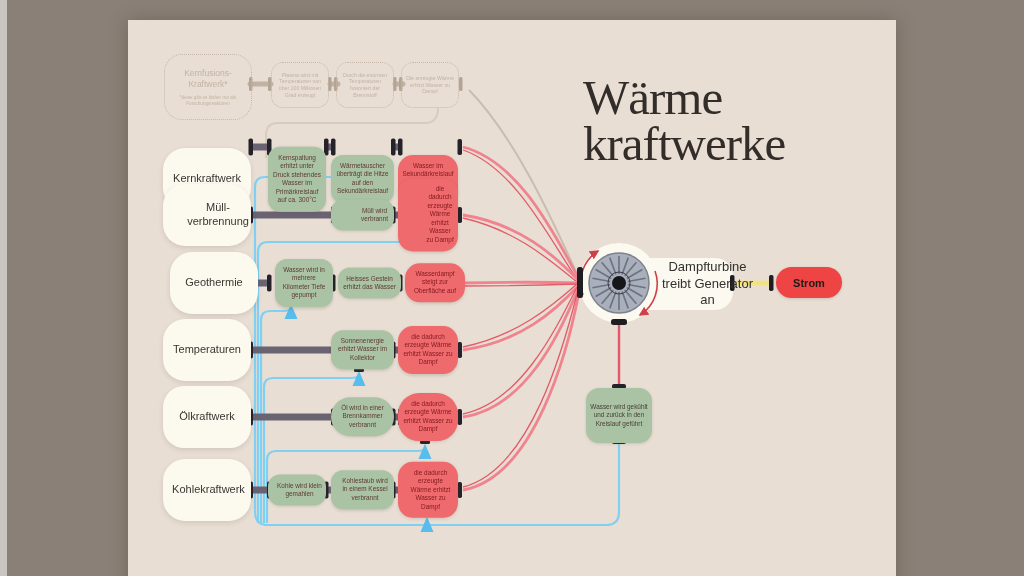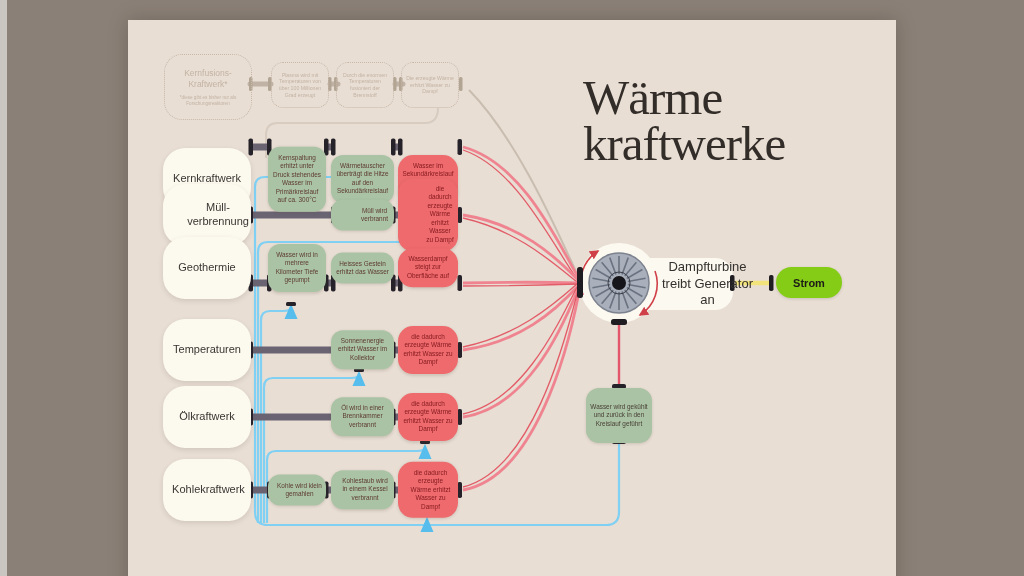--- a/index.html
+++ b/index.html
@@ -59,32 +59,32 @@
     border-radius:12px;display:flex;align-items:center;justify-content:center;
     text-align:center;font-size:6.4px;line-height:1.32;font-weight:500;
     padding:7px 4px;box-sizing:border-box;
     box-shadow:0 1px 3px rgba(90,70,55,.18);
   }
   .green{background:#a9c3a4;color:#5e3a32;}
   .red{background:#ee6a6c;color:#871c22;border-radius:15px;}
   .colA{left:140px;width:58px;}
   .colB{left:203px;width:63px;}
   .colC{left:270px;width:60px;}
-  .r1{top:111px;margin-top:48px;} .r2{top:195px;padding-left:28px;} .r3{top:248px;}
-  .r4{top:330px;} .r5{top:397px;} .r6{top:470px;padding-left:9px;}
+  .r1{top:111px;margin-top:48px;} .r2{top:195px;padding-left:28px;} .r3{top:263px;margin-left:7px;}
+  .r4{top:330px;} .r5{top:397px;border-radius:21px;} .r6{top:470px;padding-left:9px;}
 
   
   .turbine-label{
     position:absolute;left:505px;top:238px;width:95px;height:52px;
     display:flex;align-items:center;justify-content:center;text-align:center;
     font-size:13px;line-height:1.3;color:#33302d;margin-left:27px;
   }
   .strom{
     position:absolute;left:648px;top:247px;width:66px;height:31px;
-    background:#84cc16;border-radius:16px;
+    background:#ef4444;border-radius:16px;
     display:flex;align-items:center;justify-content:center;
     font-size:11px;font-weight:bold;color:#1d1b18;
     box-shadow:0 1px 3px rgba(90,70,55,.2);
   }
   .cooling{
     position:absolute;left:458px;top:368px;width:66px;height:55px;
     background:#a9c3a4;border-radius:13px;
     display:flex;align-items:center;justify-content:center;text-align:center;
     font-size:6.4px;line-height:1.35;font-weight:500;color:#4b4038;
     padding:4px;box-sizing:border-box;

